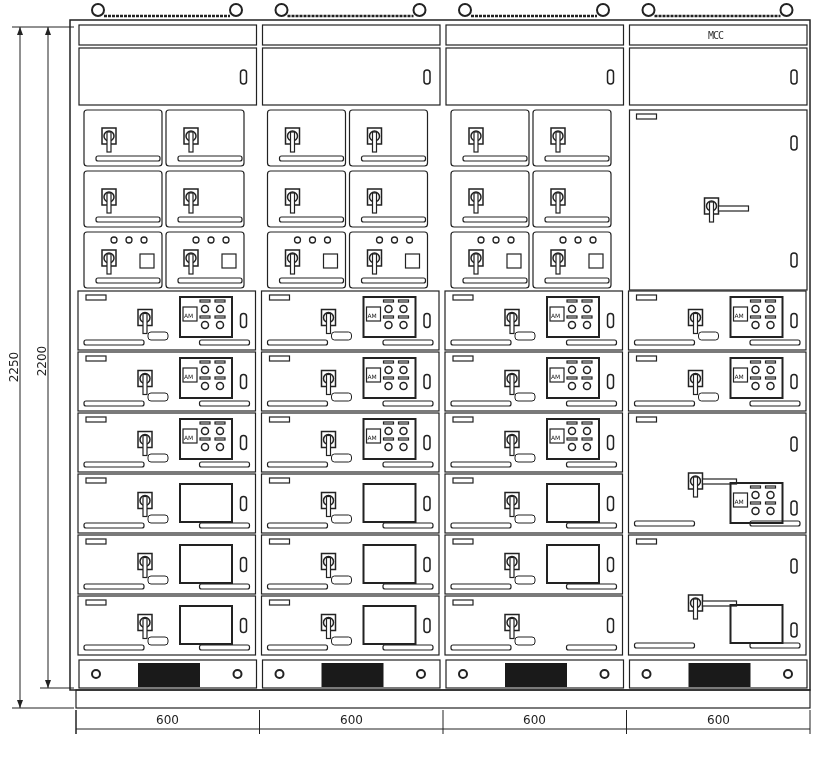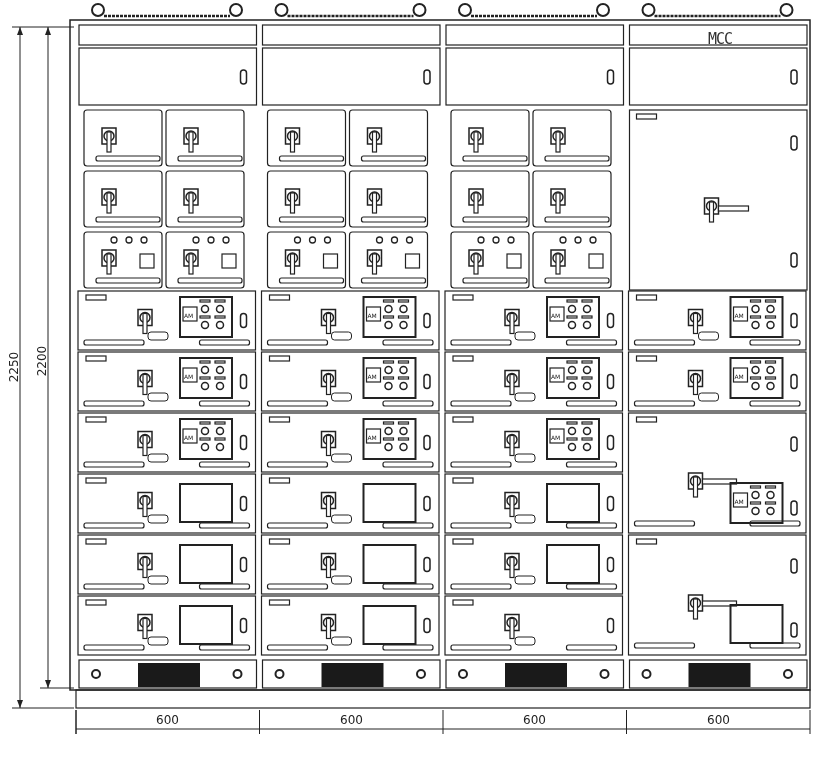--- a/index.html
+++ b/index.html
@@ -1,21 +1,21 @@
 <!DOCTYPE html>
 <html><head>
 <meta charset="utf-8">
 <style>
   html, body { margin: 0; padding: 0; background: #ffffff; }
   body { width: 826px; height: 766px; overflow: hidden; position: relative;
          font-family: "Liberation Sans", sans-serif; }
   #drawing { position: absolute; left: 0; top: 0; width: 826px; height: 766px; }
   .dim-text { position: absolute; font-size: 12px; color: #222; font-family: "DejaVu Sans", sans-serif; }
   .dim-v { transform: rotate(-90deg); transform-origin: center; }
-  .mcc-label { position: absolute; font-family: "DejaVu Sans Mono", monospace; font-size: 15px; color: #333; letter-spacing: -1px; }
+  .mcc-label { position: absolute; font-family: "DejaVu Sans Mono", monospace; font-size: 10px; color: #333; letter-spacing: -1px; }
 </style>
 </head>
 <body>
 
 <svg id="drawing" xmlns="http://www.w3.org/2000/svg" width="826" height="766" viewBox="0 0 826 766">
     <line x1="12" y1="27" x2="74" y2="27" stroke="#222222" stroke-width="1"></line>
     <line x1="12" y1="708" x2="74" y2="708" stroke="#222222" stroke-width="1"></line>
     <line x1="40" y1="688" x2="74" y2="688" stroke="#222222" stroke-width="1"></line>
     <line x1="20" y1="27" x2="20" y2="708" stroke="#222222" stroke-width="1"></line>
     <line x1="48" y1="27" x2="48" y2="688" stroke="#222222" stroke-width="1"></line>

